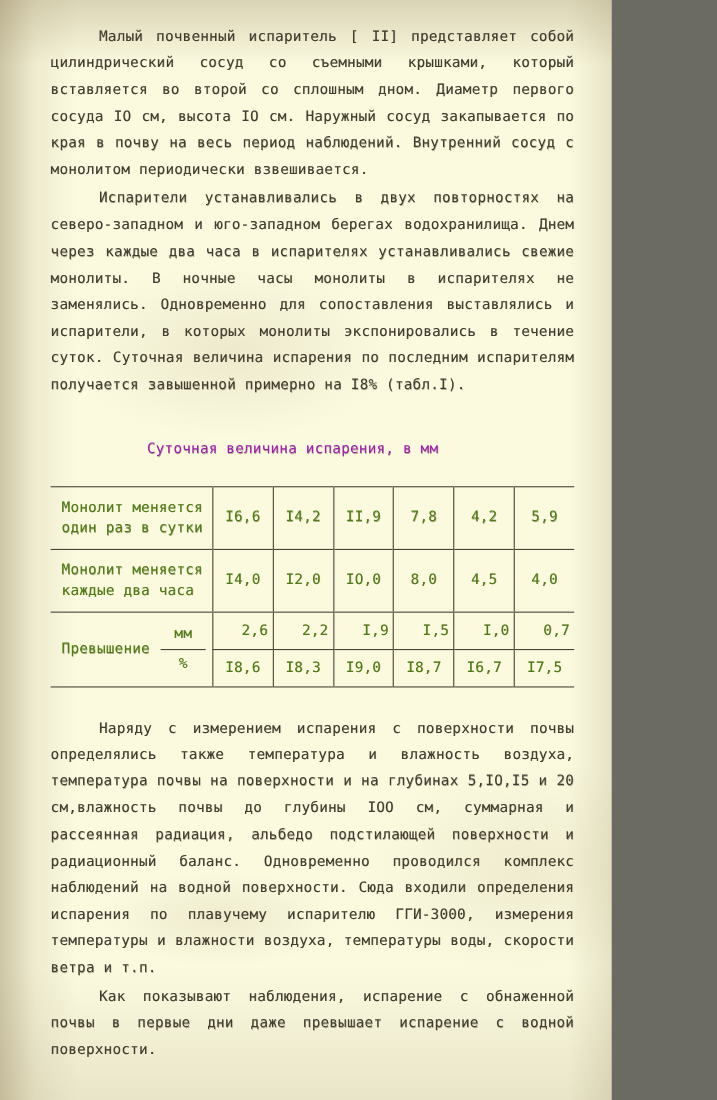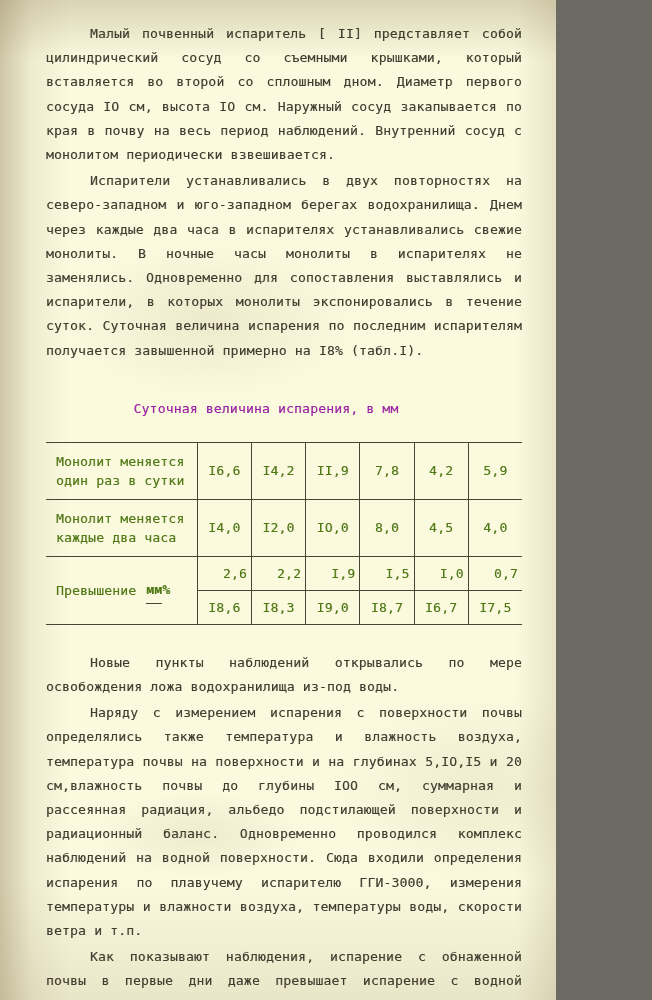--- a/index.html
+++ b/index.html
@@ -131,24 +131,23 @@
     align-items: center;
     height: 100%;
   }
   .exc-word {
     padding-left: 10px;
     white-space: nowrap;
   }
   .exc-units {
     flex: 1;
     display: flex;
-    flex-direction: row;
+    flex-direction: column;
     margin-left: 10px;
     margin-right: 6px;
-    font-weight: bold;
   }
   .exc-unit-top {
     text-align: center;
     height: 26px;
     line-height: 26px;
     border-bottom: 1.5px solid #4a4436;
   }
   .exc-unit-bot {
     text-align: center;
     height: 26px;
@@ -226,20 +225,19 @@
           <td class="num-cell vline">I9,0</td>
           <td class="num-cell vline">I8,7</td>
           <td class="num-cell vline">I6,7</td>
           <td class="num-cell vline">I7,5</td>
         </tr>
       </tbody>
     </table>
 
     <div style="height:26px"></div>
 
-    <p class="para indent">Новые пункты наблюдений открывались по мере освобождения ложа водохранилища из-под воды.</p>
 
     <p class="para indent">Наряду с измерением испарения с поверхности почвы определялись также температура и влажность воздуха, температура почвы на поверхности и на глубинах 5,IO,I5 и 20 см,влажность почвы до глубины IOO см, суммарная и рассеянная радиация, альбедо подстилающей поверхности и радиационный баланс. Одновременно   проводился комплекс наблюдений на водной поверхности. Сюда входили определения испарения по плавучему испарителю ГГИ-3000, измерения температуры и влажности воздуха, температуры воды, скорости ветра   и т.п.</p>
 
     <p class="para indent">Как показывают наблюдения, испарение с обнаженной почвы   в первые дни даже превышает испарение с водной поверхности.</p>
 
   </div>
 </div>
 
 </body></html>

